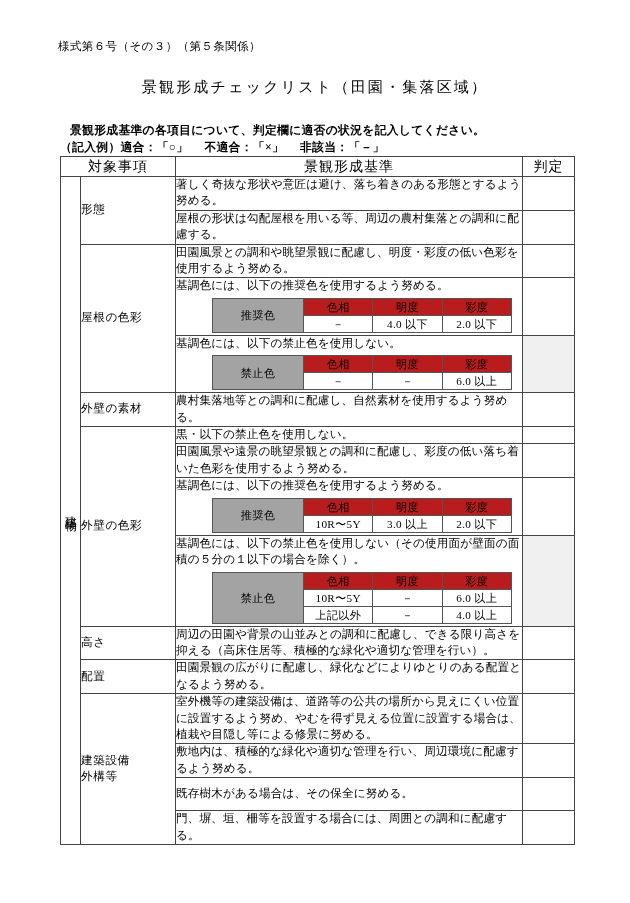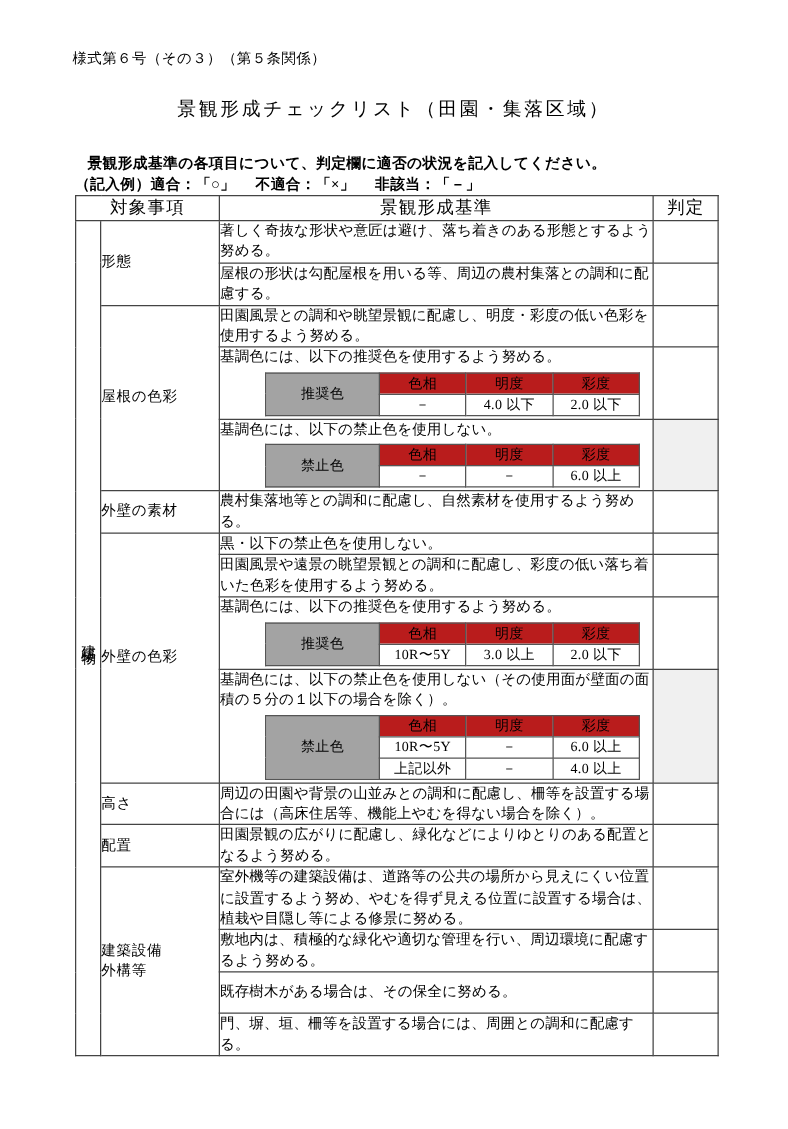--- a/index.html
+++ b/index.html
@@ -291,21 +291,21 @@
               <td class="v">4.0 以上</td>
             </tr>
           </tbody>
             </table>
         </td>
         <td class="judge-cell shaded"></td>
       </tr>
 
       <tr>
         <td class="item-cell">高さ</td>
-        <td class="crit-cell">周辺の田園や背景の山並みとの調和に配慮し、柵等を設置する場合には（高床住居等、機能上やむを得ない場合を除く）。</td>
+        <td class="crit-cell">周辺の田園や背景の山並みとの調和に配慮し、できる限り高さを抑える（高床住居等、積極的な緑化や適切な管理を行い）。</td>
         <td class="judge-cell"></td>
       </tr>
 
       <tr>
         <td class="item-cell">配置</td>
         <td class="crit-cell">田園景観の広がりに配慮し、緑化などによりゆとりのある配置となるよう努める。</td>
         <td class="judge-cell"></td>
       </tr>
 
       <tr>

